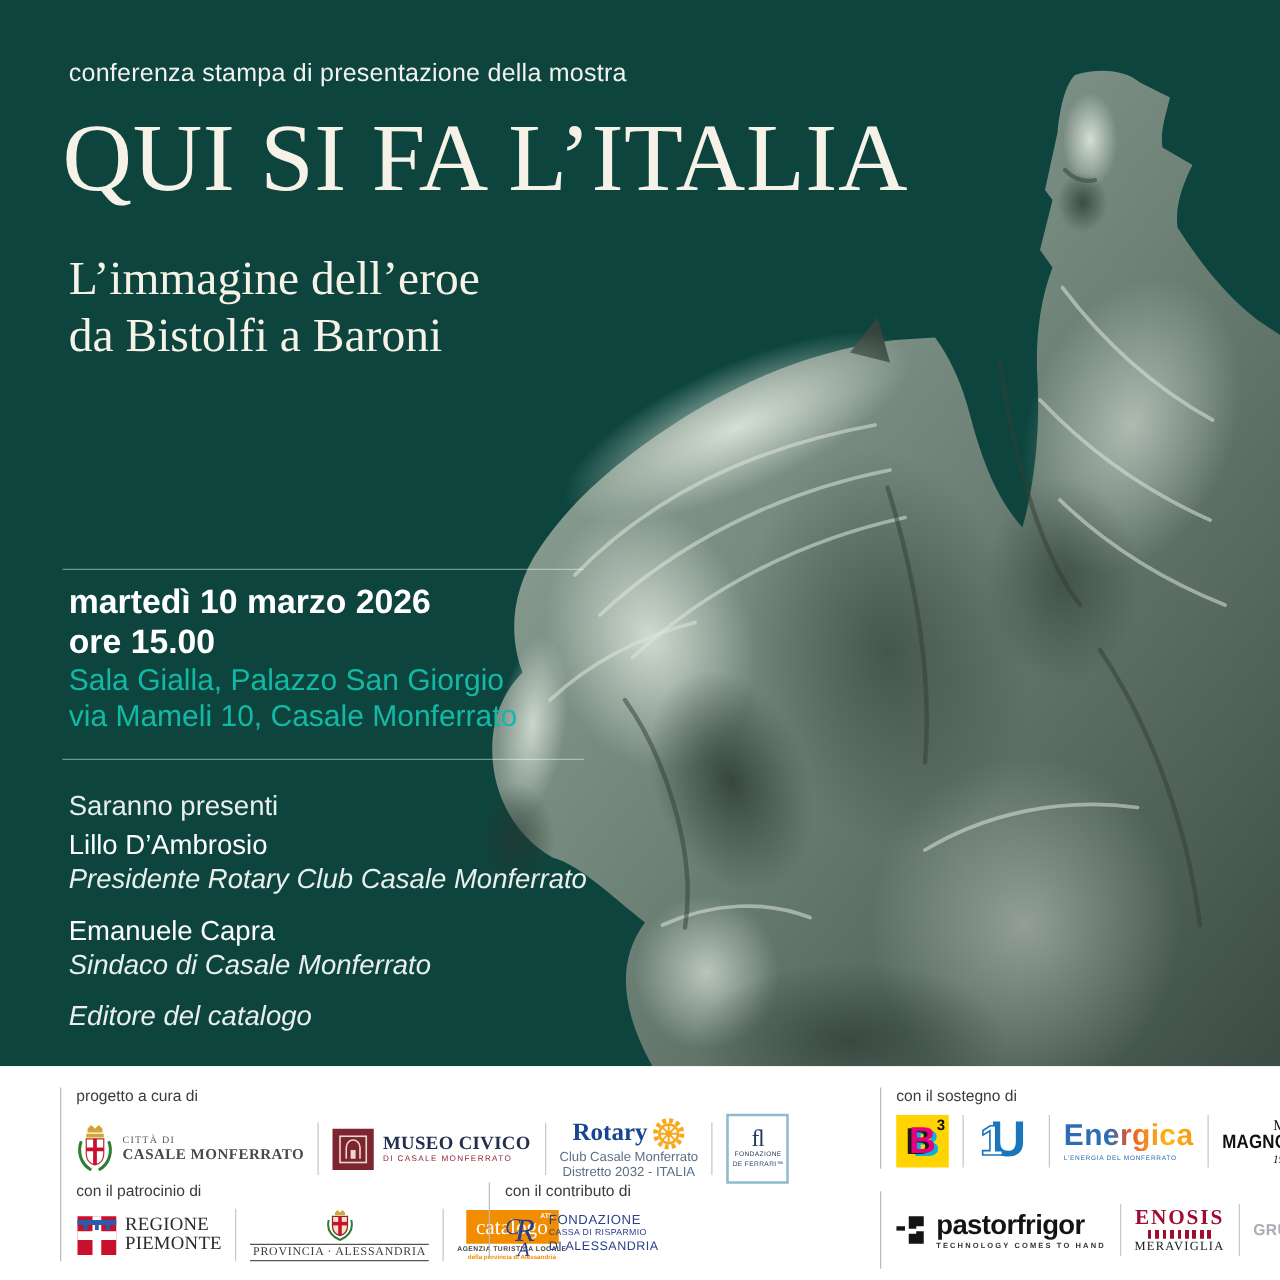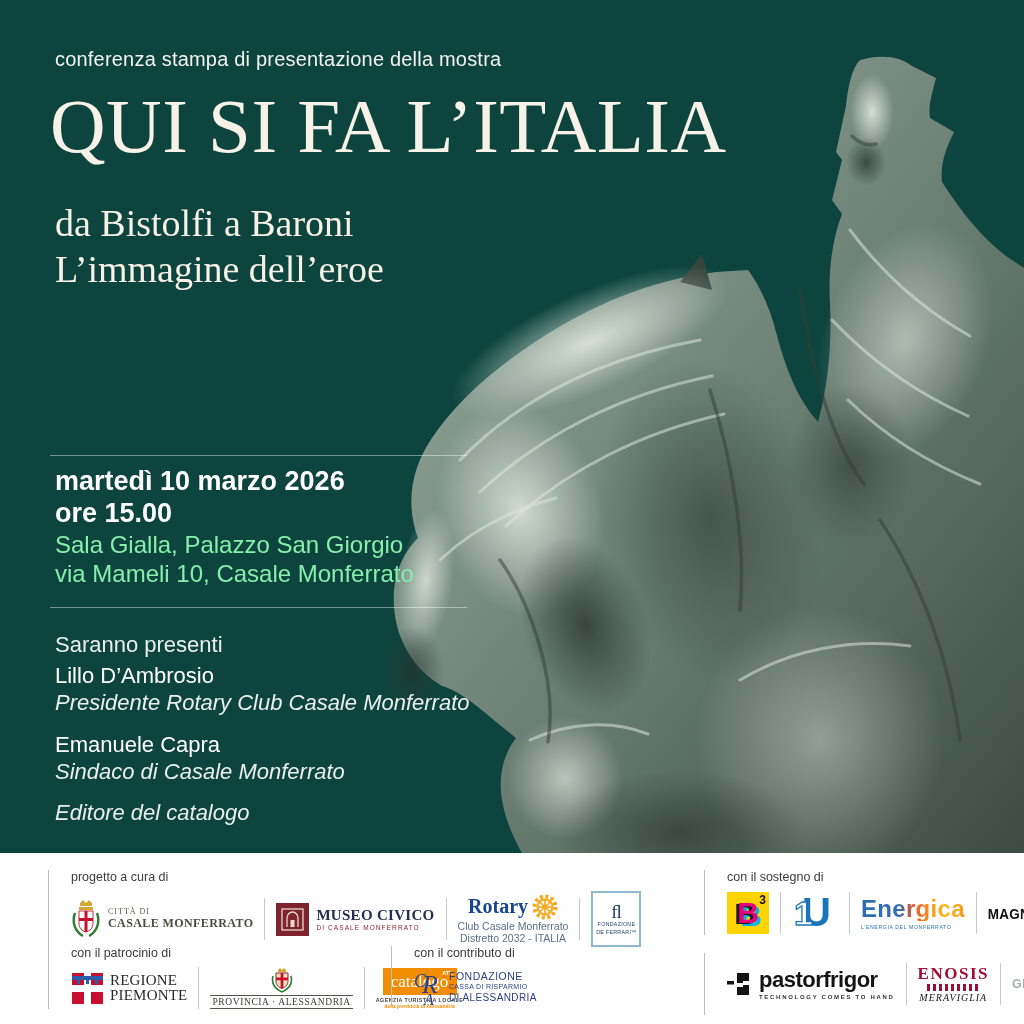--- a/index.html
+++ b/index.html
@@ -19,29 +19,29 @@
     font-size:77px;line-height:1.05;color:#f6f2e7;letter-spacing:.5px;white-space:nowrap;
   }
   .subtitle{
     position:absolute;left:55px;top:200px;
     font-family:"Liberation Serif",serif;font-size:38px;line-height:1.22;color:#f6f2e7;
   }
   .rule{position:absolute;left:50px;width:417px;height:1px;background:rgba(255,255,255,.42);}
   .rule1{top:455px;} .rule2{top:607px;}
   .event{position:absolute;left:55px;top:466px;color:#ffffff;}
   .event .b{font-size:27px;font-weight:700;line-height:1.18;}
-  .event .r{font-size:24px;line-height:1.22;color:#86efac;}
+  .event .r{font-size:24px;line-height:1.22;color:#14b8a6;}
   .attendees{position:absolute;left:55px;top:632px;color:#ffffff;}
   .attendees .heading{font-size:22px;color:#e9efec;margin-bottom:4px;line-height:1.2;}
   .person{margin-bottom:15px;}
   .person .name{font-size:22px;font-weight:500;line-height:1.25;color:#ffffff;}
   .person .role{font-size:22px;font-style:italic;line-height:1.2;color:#e9efec;}
   
   .footer{position:absolute;left:0;top:853px;width:1024px;height:171px;background:#ffffff;color:#222;}
-  .group{position:absolute;border-left:1px solid #b8bdbd;padding-left:22px;}
+  .group{position:absolute;border-left:1px solid #b8bdbd;padding-left:12px;}
   .group-label{font-size:12.5px;color:#3b3b3b;margin-bottom:7px;}
   .logo-row{display:flex;align-items:center;}
   .vsep{width:1px;height:42px;background:#c5c9c9;margin:0 11px;flex:none;}
   .lg{display:flex;align-items:center;flex:none;}
   
   .casale-text{margin-left:7px;line-height:1.1;}
   .casale-l1{font-family:"Liberation Serif",serif;font-size:8px;letter-spacing:1px;color:#5c5c55;text-transform:uppercase;}
   .casale-l2{font-family:"Liberation Serif",serif;font-size:12px;letter-spacing:.4px;color:#4a4a43;text-transform:uppercase;font-weight:700;}
   
   .museo-sq{width:33px;height:33px;background:#7e2430;display:flex;align-items:center;justify-content:center;flex:none;}
@@ -99,21 +99,21 @@
   .cra-l3{font-size:10px;letter-spacing:.4px;}
   
   .pf-text{margin-left:6px;line-height:1;}
   .pf-name{font-size:22px;font-weight:800;color:#141414;letter-spacing:-.5px;}
   .pf-tag{font-size:6px;letter-spacing:1.7px;color:#333;margin-top:3px;font-weight:700;}
   
   .enosis{flex-direction:column;align-items:center;line-height:1;}
   .enosis-name{font-family:"Liberation Serif",serif;font-size:17px;font-weight:700;color:#a00d33;letter-spacing:1.5px;}
   .enosis-band{width:52px;height:7px;margin:2px 0;
     background:repeating-linear-gradient(90deg,#a00d33 0 3px,#ffffff 3px 6px);}
-  .enosis-sub{font-family:"Liberation Serif",serif;font-size:10px;color:#1a1a1a;letter-spacing:1px;font-style:italic;}
+  .enosis-sub{font-family:"Liberation Serif",serif;font-size:10px;color:#1a1a1a;letter-spacing:1px;}
   
   .gstat{position:relative;padding-right:20px;}
   .gstat-gray{font-size:12.5px;font-weight:700;color:#a7adb3;letter-spacing:.3px;}
 </style>
 </head>
 <body>
 
 <div class="poster">
 
   <div class="green">
@@ -191,22 +191,22 @@
         <path d="M 420 250 C 432 330 452 402 484 444"></path>
         <path d="M 330 350 C 352 420 366 500 360 570"></path>
         <path d="M 500 480 C 540 540 570 620 580 700"></path>
         <path d="M 472 96 C 480 104 488 106 496 104"></path>
       </g>
     </svg>
 
     <div class="kicker">conferenza stampa di presentazione della mostra</div>
     <div class="title">QUI SI FA L’ITALIA</div>
     <div class="subtitle">
+      <div>L’immagine dell’eroe</div>
       <div>da Bistolfi a Baroni</div>
-      <div>L’immagine dell’eroe</div>
     </div>
 
     <div class="rule rule1"></div>
     <div class="event">
       <div class="b">martedì 10 marzo 2026</div>
       <div class="b">ore 15.00</div>
       <div class="r">Sala Gialla, Palazzo San Giorgio</div>
       <div class="r">via Mameli 10, Casale Monferrato</div>
     </div>
     <div class="rule rule2"></div>

